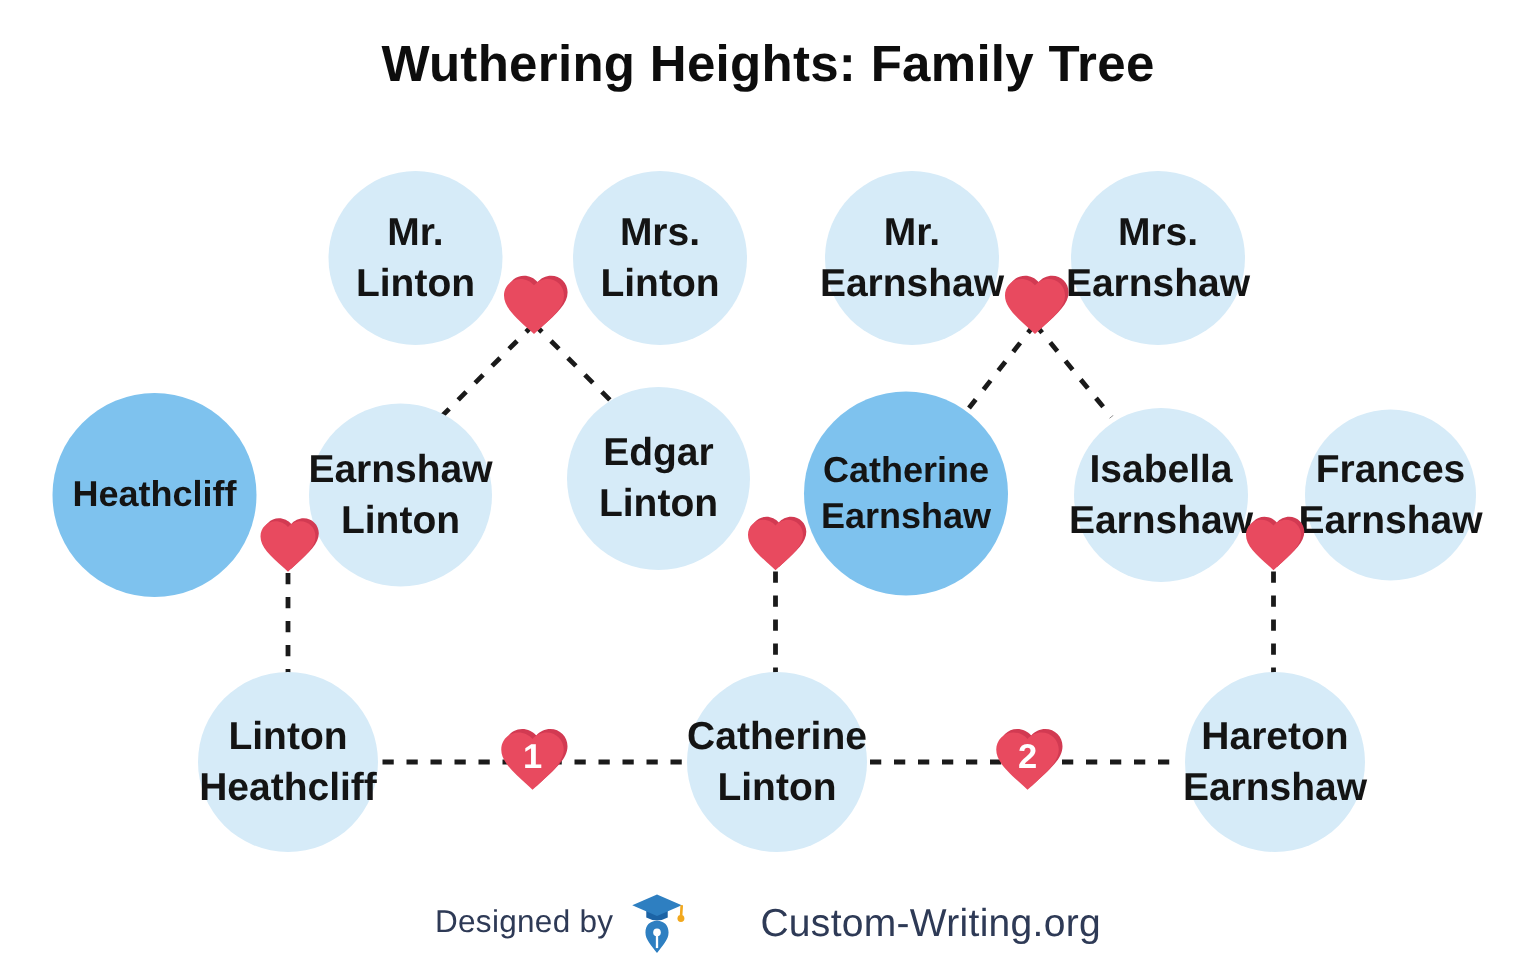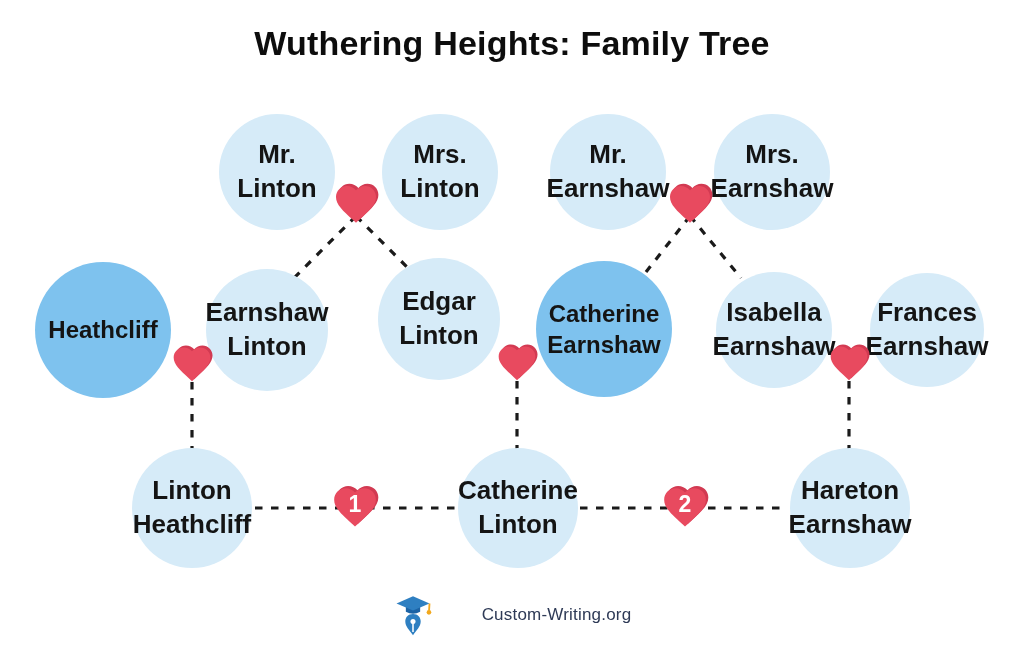--- a/index.html
+++ b/index.html
@@ -26,21 +26,21 @@
   .heart svg{width:100%;height:100%;display:block;}
   .heart-number{
     position:absolute;inset:0;display:flex;align-items:center;justify-content:center;
     color:#fff;font-weight:bold;font-size:23px;transform:translateY(-6%);
   }
   .footer{
     position:absolute;left:0;bottom:12px;width:100%;
     display:flex;align-items:center;justify-content:center;gap:9px;
     color:var(--footer);font-size:21px;letter-spacing:.2px;
   }
-  .footer .brand{font-size:17px;margin-left:40px;}
+  .footer .brand{font-size:26px;margin-left:40px;}
   .logo{width:40px;height:44px;}
 </style>
 </head>
 <body>
 
 <div class="stage" style="--bg: #ffffff; --circle-light: #d6ebf8; --circle-dark: #7ec2ee; --line: #1a1a1a; --text: #141414; --footer: #2e3a56; --logo-blue: #2e7fc1; --logo-dark: #1c63a5; --tassel: #f2a81d;">
   <h1 class="page-title">Wuthering Heights: Family Tree</h1>
 
   <svg class="connector-layer">
       <line x1="356" y1="216" x2="293" y2="279" class="connector"></line>
@@ -172,20 +172,21 @@
       <div class="heart" style="left: 660px; top: 482px; height: 50px; width: 50px;">
         <svg viewBox="0 0 24 24">
           <path d="M12 21.35l-1.45-1.32C5.4 15.36 2 12.28 2 8.5 2 5.42 4.42 3 7.5 3c1.74 0 3.41.81 4.5 2.09C13.09 3.81 14.76 3 16.5 3 19.58 3 22 5.42 22 8.5c0 3.78-3.4 6.86-8.55 11.54L12 21.35z" fill="#d23a52" transform="translate(1.2,-1.1)"></path>
           <path d="M12 21.35l-1.45-1.32C5.4 15.36 2 12.28 2 8.5 2 5.42 4.42 3 7.5 3c1.74 0 3.41.81 4.5 2.09C13.09 3.81 14.76 3 16.5 3 19.58 3 22 5.42 22 8.5c0 3.78-3.4 6.86-8.55 11.54L12 21.35z" fill="#e84a5f"></path>
         </svg>
         <span class="heart-number">2</span>
       </div>
     </div>
 
   <div class="footer">
+    <span>Designed by</span>
     <svg class="logo" viewBox="0 0 34 40">
       <path d="M10.5 12.5 L10.5 17 Q17 20.6 23.5 17 L23.5 12.5 Z" fill="var(--logo-dark)"></path>
       <polygon points="17,3 32,9.5 17,16 2,9.5" fill="var(--logo-blue)"></polygon>
       <path d="M32 9.5 L31.6 16" stroke="var(--tassel)" stroke-width="1.6" fill="none"></path>
       <circle cx="31.5" cy="17.6" r="2.1" fill="var(--tassel)"></circle>
       <path d="M17 19 C12.5 19 10 22 10 26 C10 30.5 13.5 33.5 17 38.5 C20.5 33.5 24 30.5 24 26 C24 22 21.5 19 17 19 Z" fill="var(--logo-blue)"></path>
       <circle cx="17" cy="26" r="2.3" fill="#ffffff"></circle>
       <rect x="16.3" y="27.9" width="1.4" height="7.6" fill="#ffffff"></rect>
     </svg>
     <span class="brand">Custom-Writing.org</span>

